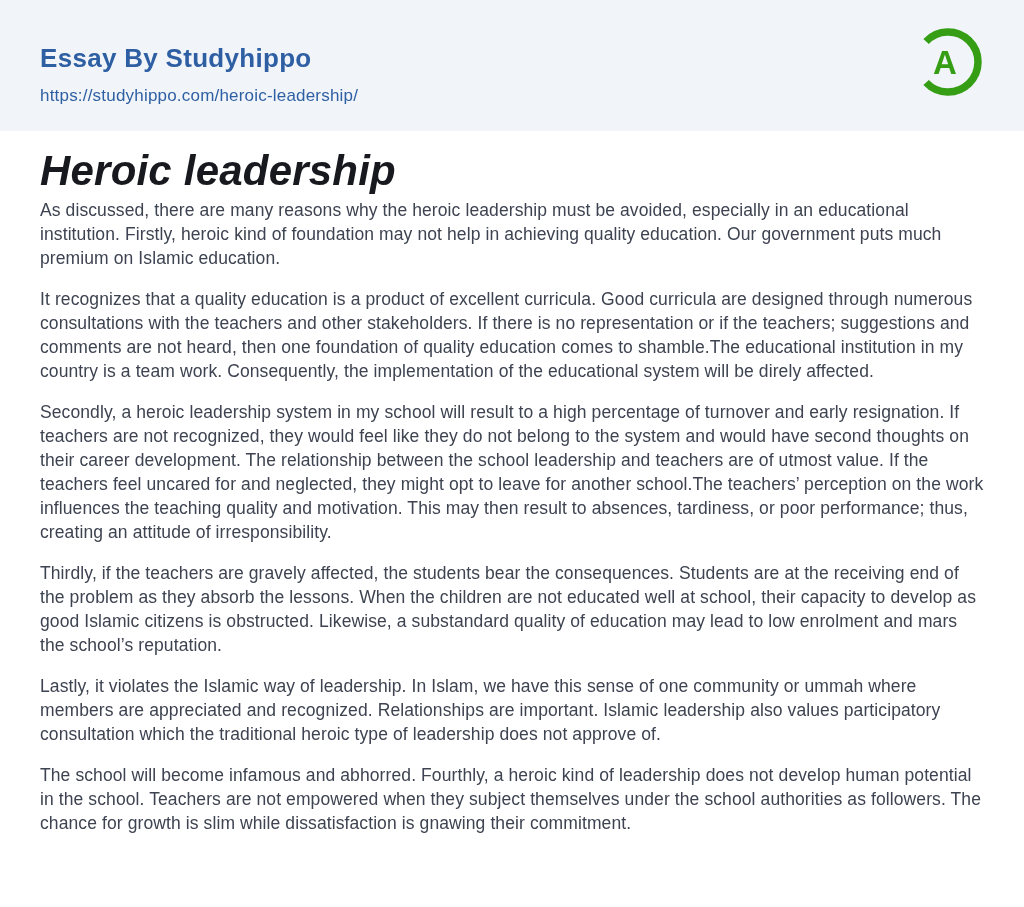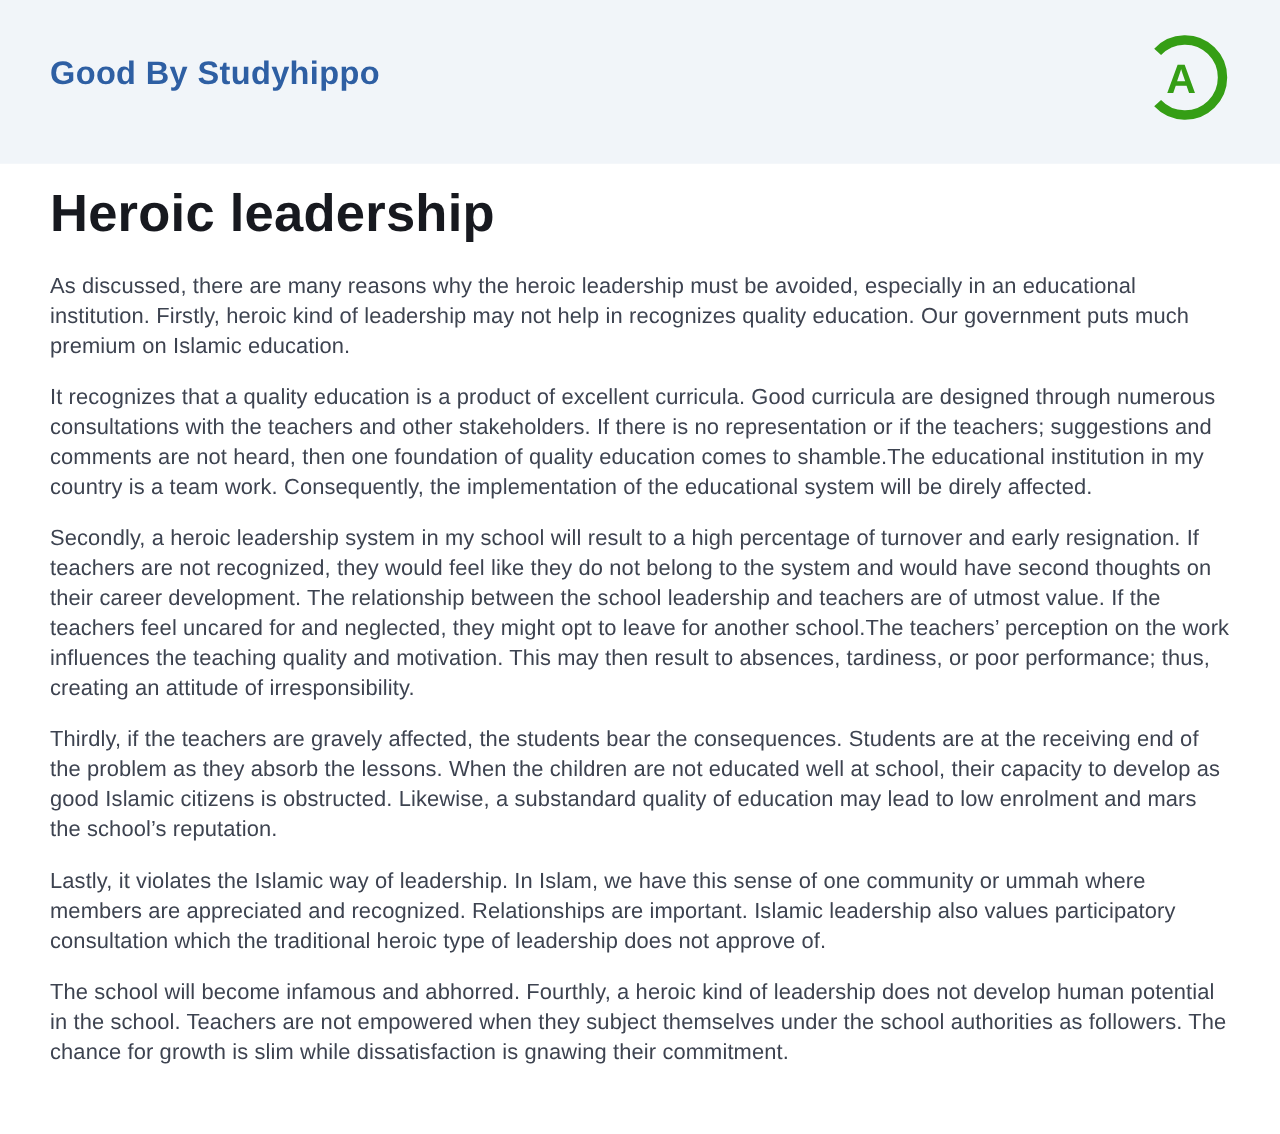--- a/index.html
+++ b/index.html
@@ -43,57 +43,59 @@
     position: absolute;
     top: 26px;
     right: 40px;
     width: 72px;
     height: 72px;
   }
   .content {
     padding: 0 40px;
   }
   .essay-title {
-    margin: 16px 0 22px 0;
+    margin: 16px 0 4px 0;
     font-size: 42px;
     font-weight: 700;
     color: #17191f;
     letter-spacing: 0.2px;
     line-height: 1.12;
+    font-style: italic;
   }
   .essay-paragraph {
     margin: 0 0 17px 0;
     font-size: 17.5px;
     line-height: 24px;
     color: #3d4350;
     letter-spacing: 0.1px;
   }
 </style>
 </head>
 <body>
 
 <div class="page">
 
   <header class="site-header">
     <div class="header-text">
-      <div class="site-title">Good By Studyhippo</div>
+      <div class="site-title">Essay By Studyhippo</div>
+      <a class="site-url">https://studyhippo.com/heroic-leadership/</a>
     </div>
 
     <div class="logo">
       <svg width="72" height="72" viewBox="0 0 72 72">
         <path d="M 14.1 15.5 A 30 30 0 1 1 14.1 56.5" fill="none" stroke-width="7.5" stroke-linecap="butt" stroke="#359e15"></path>
         <text x="33" y="48" font-size="33" font-weight="bold" text-anchor="middle" font-family="Liberation Sans, sans-serif" fill="#359e15">A</text>
       </svg>
     </div>
   </header>
 
   <main class="content">
     <h1 class="essay-title">Heroic leadership</h1>
 
-    <p class="essay-paragraph">As discussed, there are many reasons why the heroic leadership must be avoided, especially in an educational institution. Firstly, heroic kind of leadership may not help in recognizes quality education. Our government puts much premium on Islamic education.</p>
+    <p class="essay-paragraph">As discussed, there are many reasons why the heroic leadership must be avoided, especially in an educational institution. Firstly, heroic kind of foundation may not help in achieving quality education. Our government puts much premium on Islamic education.</p>
     <p class="essay-paragraph">It recognizes that a quality education is a product of excellent curricula. Good curricula are designed through numerous consultations with the teachers and other stakeholders. If there is no representation or if the teachers; suggestions and comments are not heard, then one foundation of quality education comes to shamble.The educational institution in my country is a team work. Consequently, the implementation of the educational system will be direly affected.</p>
     <p class="essay-paragraph">Secondly, a heroic leadership system in my school will result to a high percentage of turnover and early resignation. If teachers are not recognized, they would feel like they do not belong to the system and would have second thoughts on their career development. The relationship between the school leadership and teachers are of utmost value. If the teachers feel uncared for and neglected, they might opt to leave for another school.The teachers’ perception on the work influences the teaching quality and motivation. This may then result to absences, tardiness, or poor performance; thus, creating an attitude of irresponsibility.</p>
     <p class="essay-paragraph">Thirdly, if the teachers are gravely affected, the students bear the consequences. Students are at the receiving end of the problem as they absorb the lessons. When the children are not educated well at school, their capacity to develop as good Islamic citizens is obstructed. Likewise, a substandard quality of education may lead to low enrolment and mars the school’s reputation.</p>
     <p class="essay-paragraph">Lastly, it violates the Islamic way of leadership. In Islam, we have this sense of one community or ummah where members are appreciated and recognized. Relationships are important. Islamic leadership also values participatory consultation which the traditional heroic type of leadership does not approve of.</p>
     <p class="essay-paragraph">The school will become infamous and abhorred. Fourthly, a heroic kind of leadership does not develop human potential in the school. Teachers are not empowered when they subject themselves under the school authorities as followers. The chance for growth is slim while dissatisfaction is gnawing their commitment.</p>
   </main>
 
 </div>
 
 </body></html>

